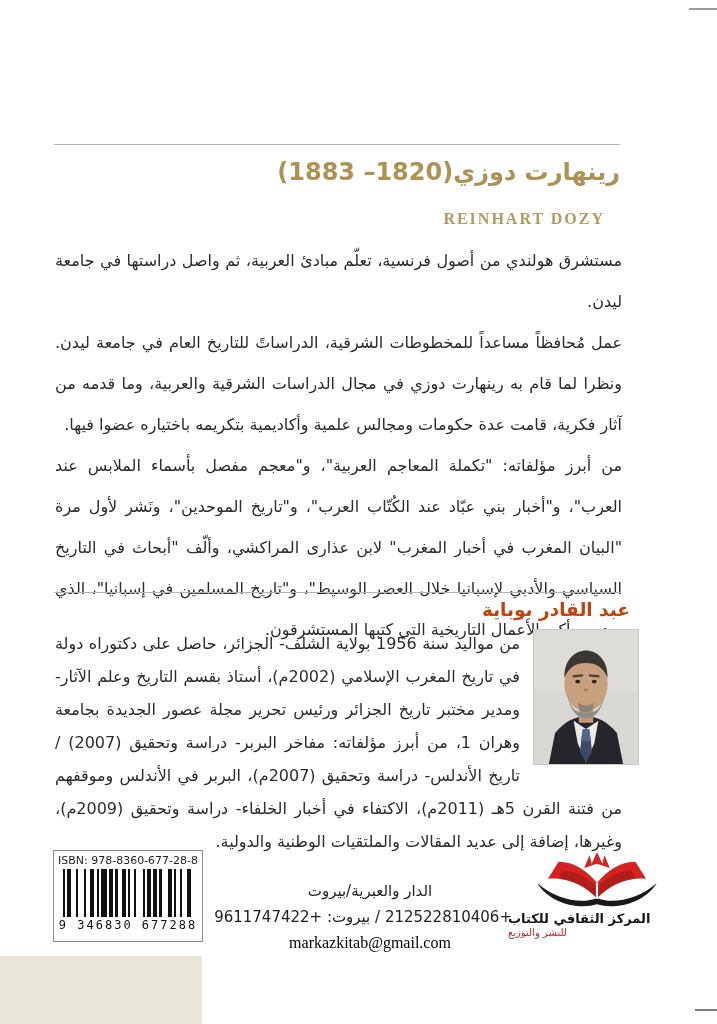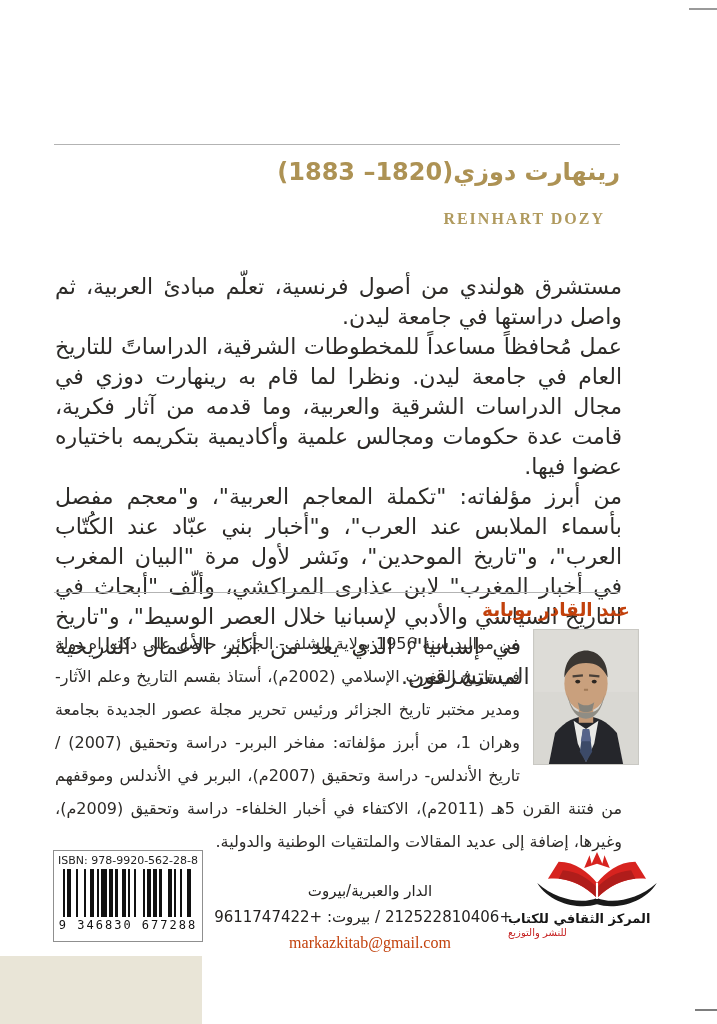--- a/index.html
+++ b/index.html
@@ -22,21 +22,21 @@
     font-size:24px;font-weight:bold;color:#ad9254;white-space:nowrap;
   }
   .title-en{
     position:absolute;right:112px;top:198px;
     font-family:"Liberation Serif",serif;font-weight:bold;
     font-size:16px;letter-spacing:2px;color:#b09a5e;margin-top:12px;
   }
   
   .about{
     position:absolute;left:55px;width:567px;top:240px;
-    direction:rtl;text-align:justify;font-size:22px;line-height:30px;margin-top:32px;
+    direction:rtl;text-align:justify;font-size:16px;line-height:41px;
   }
   .about p{margin:0;}
   
   .author{position:absolute;left:55px;width:567px;top:599px;direction:rtl;}
   .author h2{
     margin:0 0 7px 0;font-size:18.5px;font-weight:bold;color:#c2410c;
     text-align:right;margin-left:-8px;margin-right:-8px;
   }
   .bio{text-align:justify;font-size:16px;line-height:33px;}
   .photo{
@@ -61,21 +61,21 @@
   .barcode-digits{
     font-family:"DejaVu Sans Mono",monospace;font-size:12px;color:#111;
     letter-spacing:2px;margin-top:1px;white-space:nowrap;
   }
   .contact{
     position:absolute;left:228px;top:878px;width:284px;text-align:center;
   }
   .contact .cities{direction:rtl;font-size:15px;color:#242220;line-height:26px;}
   .contact .phones{direction:rtl;font-size:15px;color:#242220;line-height:26px;white-space:nowrap;}
   .contact .email{
-    font-family:"Liberation Serif",serif;font-size:16px;color:#c2410c;line-height:26px;
+    font-family:"Liberation Serif",serif;font-size:16px;color:#000000;line-height:26px;
   }
   .logo{
     position:absolute;left:508px;top:851px;width:178px;text-align:left;
   }
   .logo svg{display:block;margin:0 auto;}
   .logo-name{
     direction:rtl;font-size:13px;font-weight:bold;color:#161616;
     margin-top:-4px;white-space:nowrap;
   }
   .logo-tagline{
@@ -128,21 +128,21 @@
           <ellipse cx="58" cy="50" rx="2.4" ry="1.8" fill="#2c2621"></ellipse>
           <path d="M37,45 L47,44 M53,44 L63,45" stroke="#4a4038" stroke-width="2" fill="none"></path>
           <path d="M48,58 L52,58" stroke="#a07a58" stroke-width="2"></path>
         </svg>
       </div>
       <div class="bio">من مواليد سنة 1956 بولاية الشلف- الجزائر، حاصل على دكتوراه دولة في تاريخ المغرب الإسلامي (2002م)، أستاذ بقسم التاريخ وعلم الآثار- ومدير مختبر تاريخ الجزائر ورئيس تحرير مجلة عصور الجديدة بجامعة وهران 1، من أبرز مؤلفاته: مفاخر البربر- دراسة وتحقيق (2007) /تاريخ الأندلس- دراسة وتحقيق (2007م)، البربر في الأندلس وموقفهم من فتنة القرن 5هـ (2011م)، الاكتفاء في أخبار الخلفاء- دراسة وتحقيق (2009م)، وغيرها، إضافة إلى عديد المقالات والملتقيات الوطنية والدولية.</div>
     </div>
   </div>
 
   <div class="isbn-box">
-    <div class="isbn-label">ISBN: 978-9920-562-28-8</div>
+    <div class="isbn-label">ISBN: 978-8360-677-28-8</div>
     <div class="bars">
         <span class="b" style="width: 2.1px;"></span>
         <span class="w" style="width: 2.1px;"></span>
         <span class="b" style="width: 4.2px;"></span>
         <span class="w" style="width: 4.2px;"></span>
         <span class="b" style="width: 2.1px;"></span>
         <span class="w" style="width: 6.3px;"></span>
         <span class="b" style="width: 2.1px;"></span>
         <span class="w" style="width: 4.2px;"></span>
         <span class="b" style="width: 4.2px;"></span>

